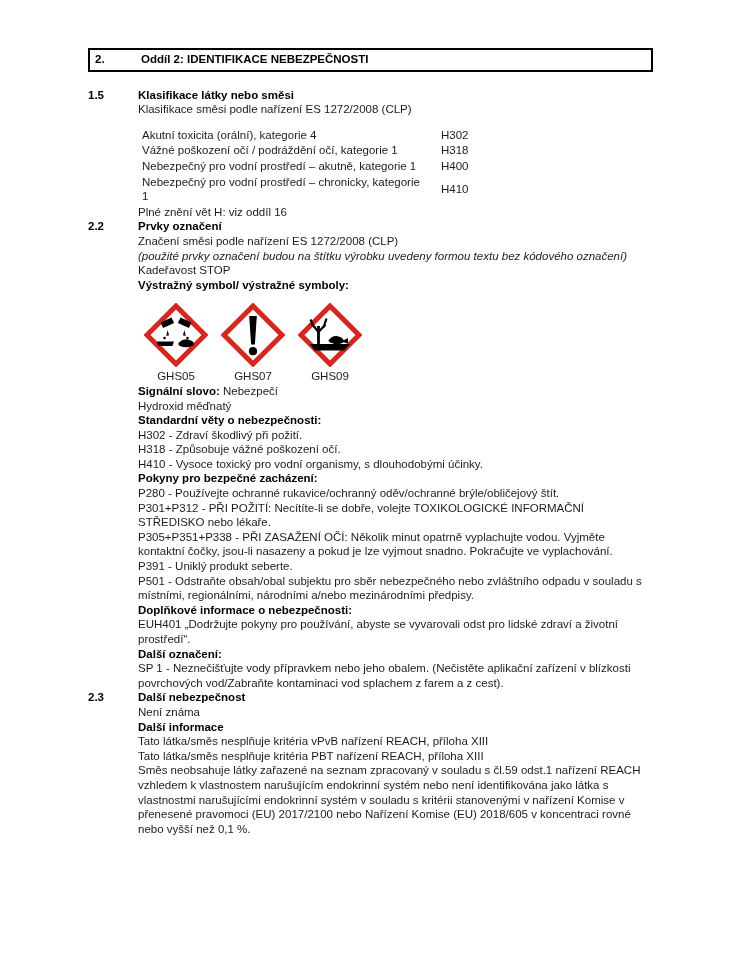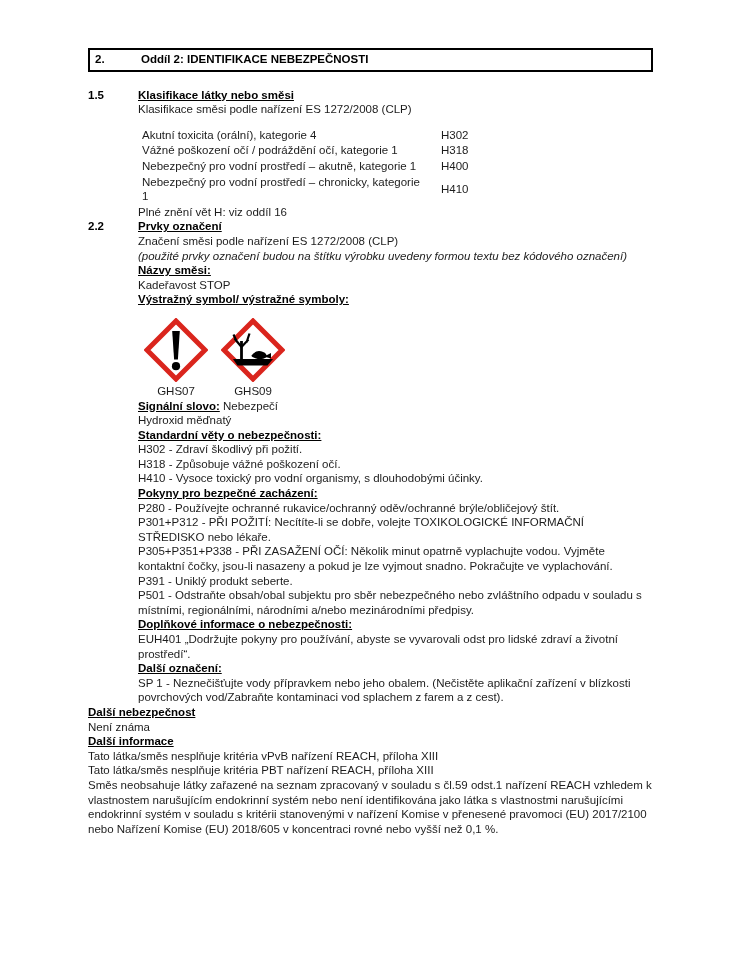--- a/index.html
+++ b/index.html
@@ -3,21 +3,21 @@
 <meta charset="utf-8">
 <style>
   html,body{margin:0;padding:0;background:#ffffff;}
   body{
     width:740px;height:958px;overflow:hidden;
     font-family:"Liberation Sans", sans-serif;
     font-size:11.5px;line-height:1.27;color:#1c1c1c;
     -webkit-font-smoothing:antialiased;
   }
   .page{box-sizing:border-box;width:740px;height:958px;padding:48px 87px 20px 88px;position:relative;}
-  .b{font-weight:bold;color:#000;text-decoration:underline;}
+  .b{font-weight:bold;color:#000;}
   .i{font-style:italic;}
 
   
   .header-box{
     border:2px solid #000;display:flex;align-items:center;
     padding:2px 6px 3px 5px;font-weight:bold;color:#000;
   }
   .header-box .hnum{width:46px;flex-shrink:0;}
 
   
@@ -84,26 +84,41 @@
       <div class="line mt22">Plné znění vět H: viz oddíl 16</div>
     </div>
   </div>
 
   <div class="section">
     <div class="numcol">2.2</div>
     <div class="content">
       <div class="b line">Prvky označení</div>
       <div class="line">Značení směsi podle nařízení ES 1272/2008 (CLP)</div>
       <div class="i line">(použité prvky označení budou na štítku výrobku uvedeny formou textu bez kódového označení)</div>
-      <div class="b line">Názvy směsi:</div>
       <div class="line">Kadeřavost STOP</div>
       <div class="b line">Výstražný symbol/ výstražné symboly:</div>
 
       <div class="picto-row">
 
+        <div class="picto">
+          <svg viewBox="0 0 64 64" aria-hidden="true">
+            <path d="M32 3 61 32 32 61 3 32Z" fill="#ffffff" stroke="#da251d" stroke-width="5" stroke-linejoin="miter"></path>
+            <g fill="#000000">
+              <path d="M16.5 19.5 l11 -5 2.6 5.6 -11 5z"></path>
+              <path d="M47.5 19.5 l-11 -5 -2.6 5.6 11 5z"></path>
+              <path d="M23.5 27 l1.6 5.2 -2.8 .9z"></path>
+              <path d="M40.5 27 l-1.6 5.2 2.8 .9z"></path>
+              <circle cx="20.5" cy="35" r="1.3"></circle>
+              <circle cx="43.5" cy="35" r="1.3"></circle>
+              <path d="M13 38.5 h17 l-1.6 4.6 H14.2z"></path>
+              <path d="M35 39.5 q5.5 -5.5 13 -1.5 q3 2 1 4.8 q-7 3 -13 .2 q-3 -1.8 -1 -3.5z"></path>
+            </g>
+          </svg>
+          <div class="plabel">GHS05</div>
+        </div>
 
         <div class="picto">
           <svg viewBox="0 0 64 64" aria-hidden="true">
             <path d="M32 3 61 32 32 61 3 32Z" fill="#ffffff" stroke="#da251d" stroke-width="5" stroke-linejoin="miter"></path>
             <path d="M28.2 13 h7.6 l-1.9 28.5 h-3.8z" fill="#000000"></path>
             <circle cx="32" cy="48.2" r="4.1" fill="#000000"></circle>
           </svg>
           <div class="plabel">GHS07</div>
         </div>
 
@@ -143,20 +158,21 @@
 
       <div class="b line">Doplňkové informace o nebezpečnosti:</div>
       <div class="line">EUH401 „Dodržujte pokyny pro používání, abyste se vyvarovali odst pro lidské zdraví a životní prostředí“.</div>
 
       <div class="b line">Další označení:</div>
       <div class="line">SP 1 - Neznečišťujte vody přípravkem nebo jeho obalem. (Nečistěte aplikační zařízení v blízkosti povrchových vod/Zabraňte kontaminaci vod splachem z farem a z cest).</div>
     </div>
   </div>
 
   <div class="section">
+    <div class="numcol">2.3</div>
     <div class="content">
       <div class="b line">Další nebezpečnost</div>
       <div class="line">Není známa</div>
       <div class="b line">Další informace</div>
 
       <div class="line">Tato látka/směs nesplňuje kritéria vPvB nařízení REACH, příloha XIII</div>
       <div class="line mt8">Tato látka/směs nesplňuje kritéria PBT nařízení REACH, příloha XIII</div>
       <div class="line">Směs neobsahuje látky zařazené na seznam zpracovaný v souladu s čl.59 odst.1 nařízení REACH vzhledem k vlastnostem narušujícím endokrinní systém nebo není identifikována jako látka s vlastnostmi narušujícími endokrinní systém v souladu s kritérii stanovenými v nařízení Komise v přenesené pravomoci (EU) 2017/2100 nebo Nařízení Komise (EU) 2018/605 v koncentraci rovné nebo vyšší než 0,1 %.</div>
     </div>
   </div>

